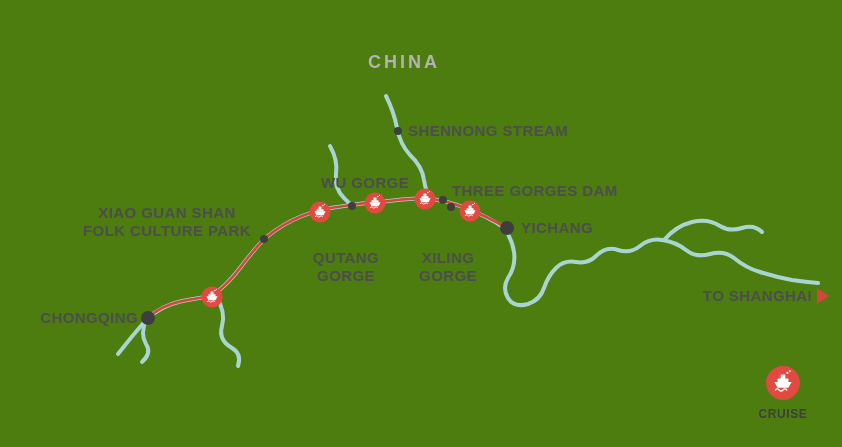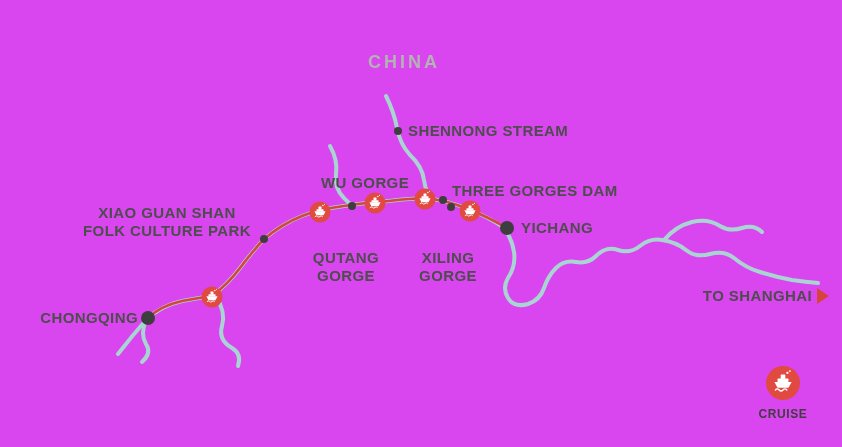--- a/index.html
+++ b/index.html
@@ -1,17 +1,17 @@
 <!DOCTYPE html>
 <html><head>
 <meta charset="utf-8">
 <style>
   html, body { margin: 0; padding: 0; background: #ffffff; }
   .map-wrap {
-    width: 842px; height: 447px; position: relative; background: #d946ef;
+    width: 842px; height: 447px; position: relative; background: #4d7c0f;
     font-family: "Liberation Sans", sans-serif; overflow: hidden;
   }
   svg text {
     font-family: "Liberation Sans", sans-serif;
     font-weight: bold;
     fill: #4d4d4d;
     font-size: 15px;
     letter-spacing: 0.4px;
   }
   svg text.country {

